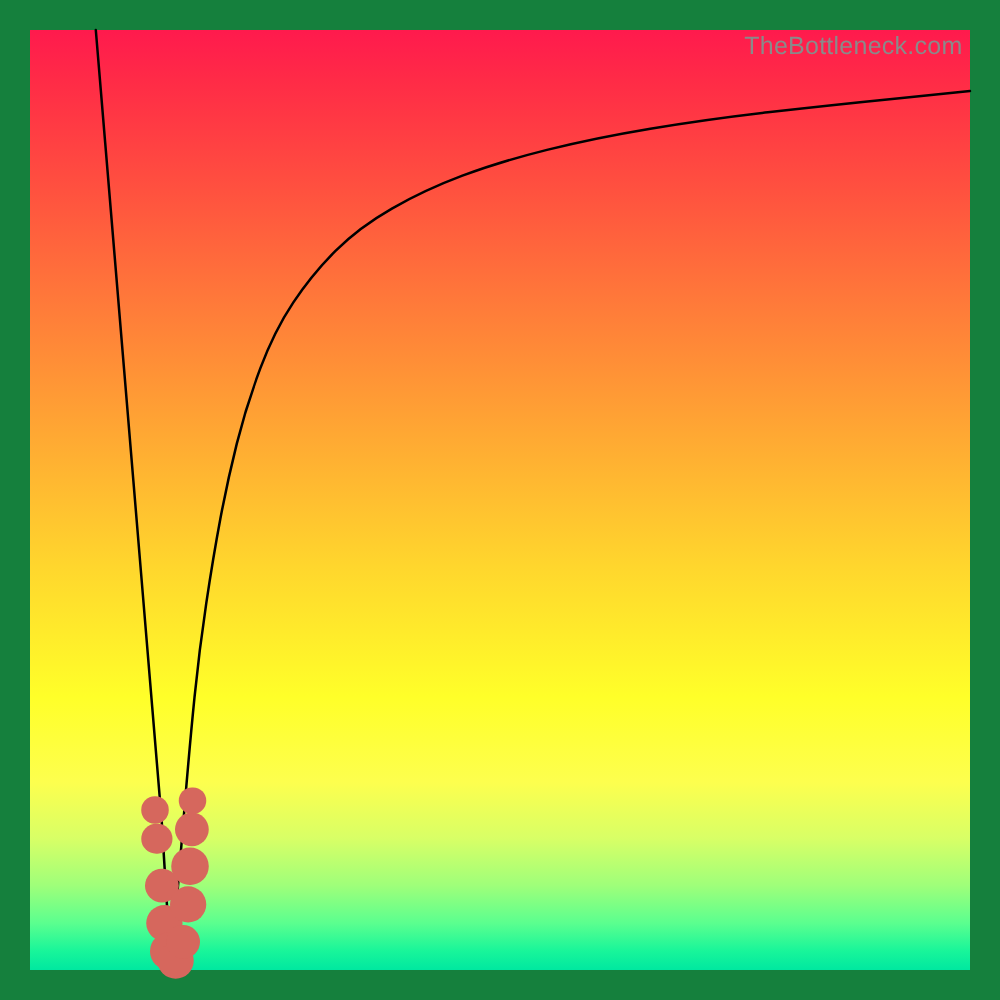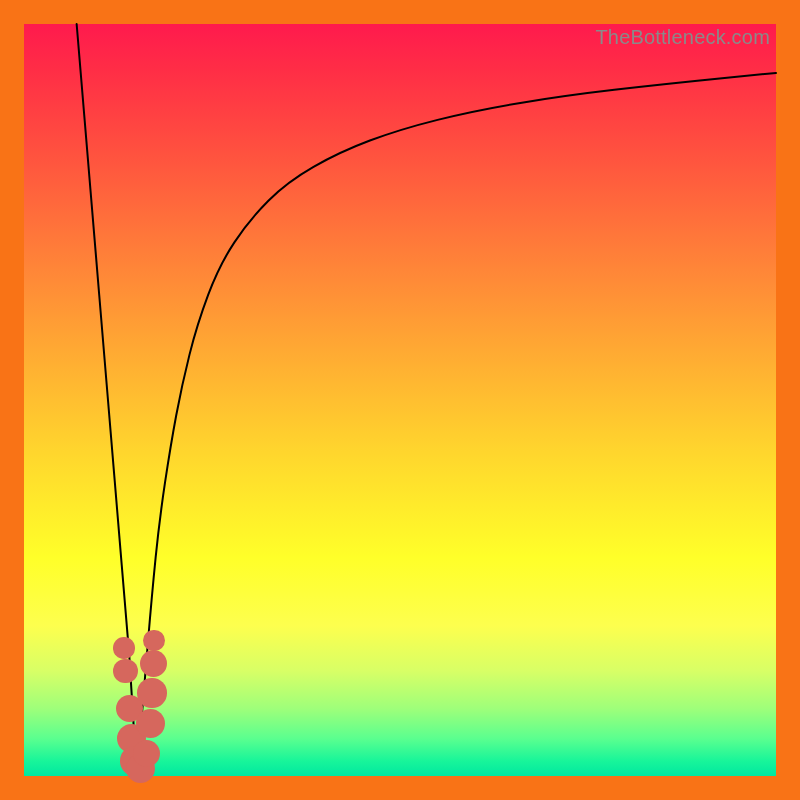--- a/index.html
+++ b/index.html
@@ -8,21 +8,21 @@
     width: 800px;
     height: 800px;
     overflow: hidden;
     background: #000;
     font-family: Arial, Helvetica, sans-serif;
   }
   .frame {
     position: relative;
     width: 800px;
     height: 800px;
-    background: #f97316;
+    background: #15803d;
   }
   .plot-area {
     position: absolute;
     left: 24px;
     top: 24px;
     width: 752px;
     height: 752px;
     background: linear-gradient(
       to bottom,
       #ff1a4d 0%,

